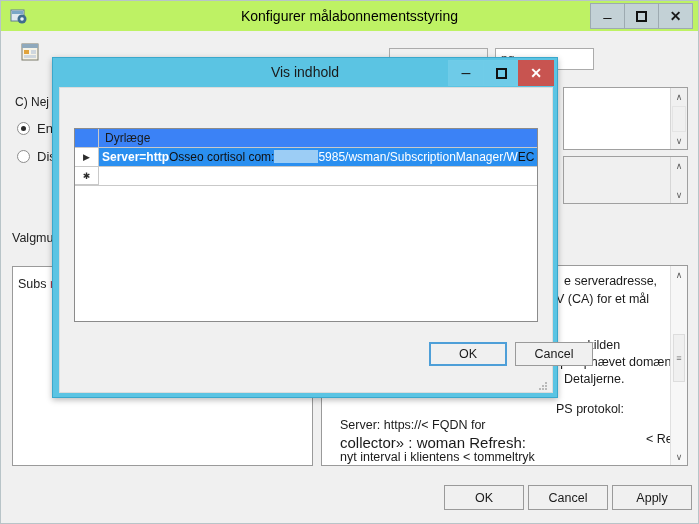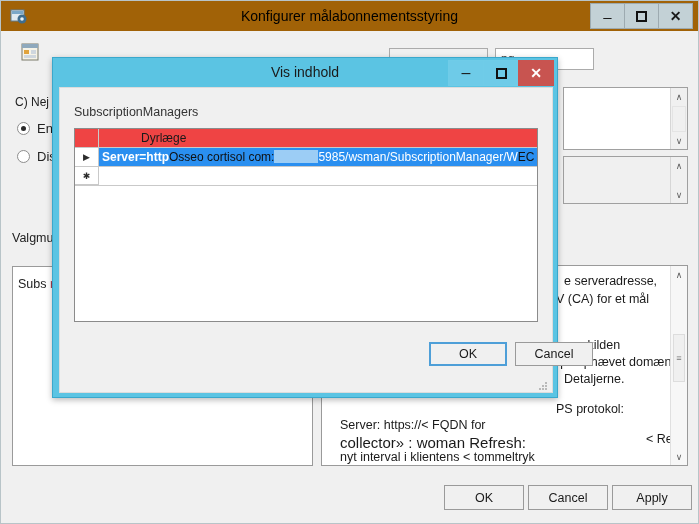--- a/index.html
+++ b/index.html
@@ -24,21 +24,21 @@
     left: 0; top: 0;
     width: 699px; height: 524px;
     background: #f0f0f0;
     border: 1px solid #b8c4c8;
     box-sizing: border-box;
   }
   .main-titlebar {
     position: absolute;
     left: 0; top: 0;
     width: 100%; height: 30px;
-    background: #a16207;
+    background: #bef264;
     box-sizing: border-box;
   }
   .main-title-icon {
     position: absolute;
     left: 9px; top: 6px;
     width: 18px; height: 18px;
   }
   .main-title-text {
     position: absolute;
     left: 0; top: 0;
@@ -306,25 +306,24 @@
     left: 14px; top: 40px;
     width: 464px; height: 194px;
     background: #fff;
     border: 1px solid #8b8b8b;
     box-sizing: border-box;
   }
   .grid-header {
     position: absolute;
     left: 0; top: 0;
     width: 100%; height: 19px;
-    background: #ef4444;
+    background: #3b82f6;
     border-bottom: 1px solid #c9c9c9;
     box-sizing: border-box;
     display: flex;
-    gap: 36px;
   }
   .grid-corner {
     width: 24px; height: 100%;
     border-right: 1px solid #c9c9c9;
     box-sizing: border-box;
   }
   .grid-col {
     flex: 1;
     font-size: 12px;
     color: #1a1a1a;
@@ -527,21 +526,20 @@
         <div class="dlg-btn">
           <svg width="11" height="11" viewBox="0 0 11 11">
               <rect x="1" y="1" width="9" height="9" fill="none" stroke="#111" stroke-width="2"></rect>
             </svg>
         </div>
         <div class="dlg-btn close-btn">✕</div>
       </div>
     </div>
 
     <div class="dlg-body">
-      <div class="dlg-group-label">SubscriptionManagers</div>
 
       <div class="grid">
         <div class="grid-header">
           <div class="grid-corner"></div>
           <div class="grid-col">Dyrlæge</div>
         </div>
 
         <div class="grid-row r1">
           <div class="row-head">▶</div>
           <div class="row-cell">

